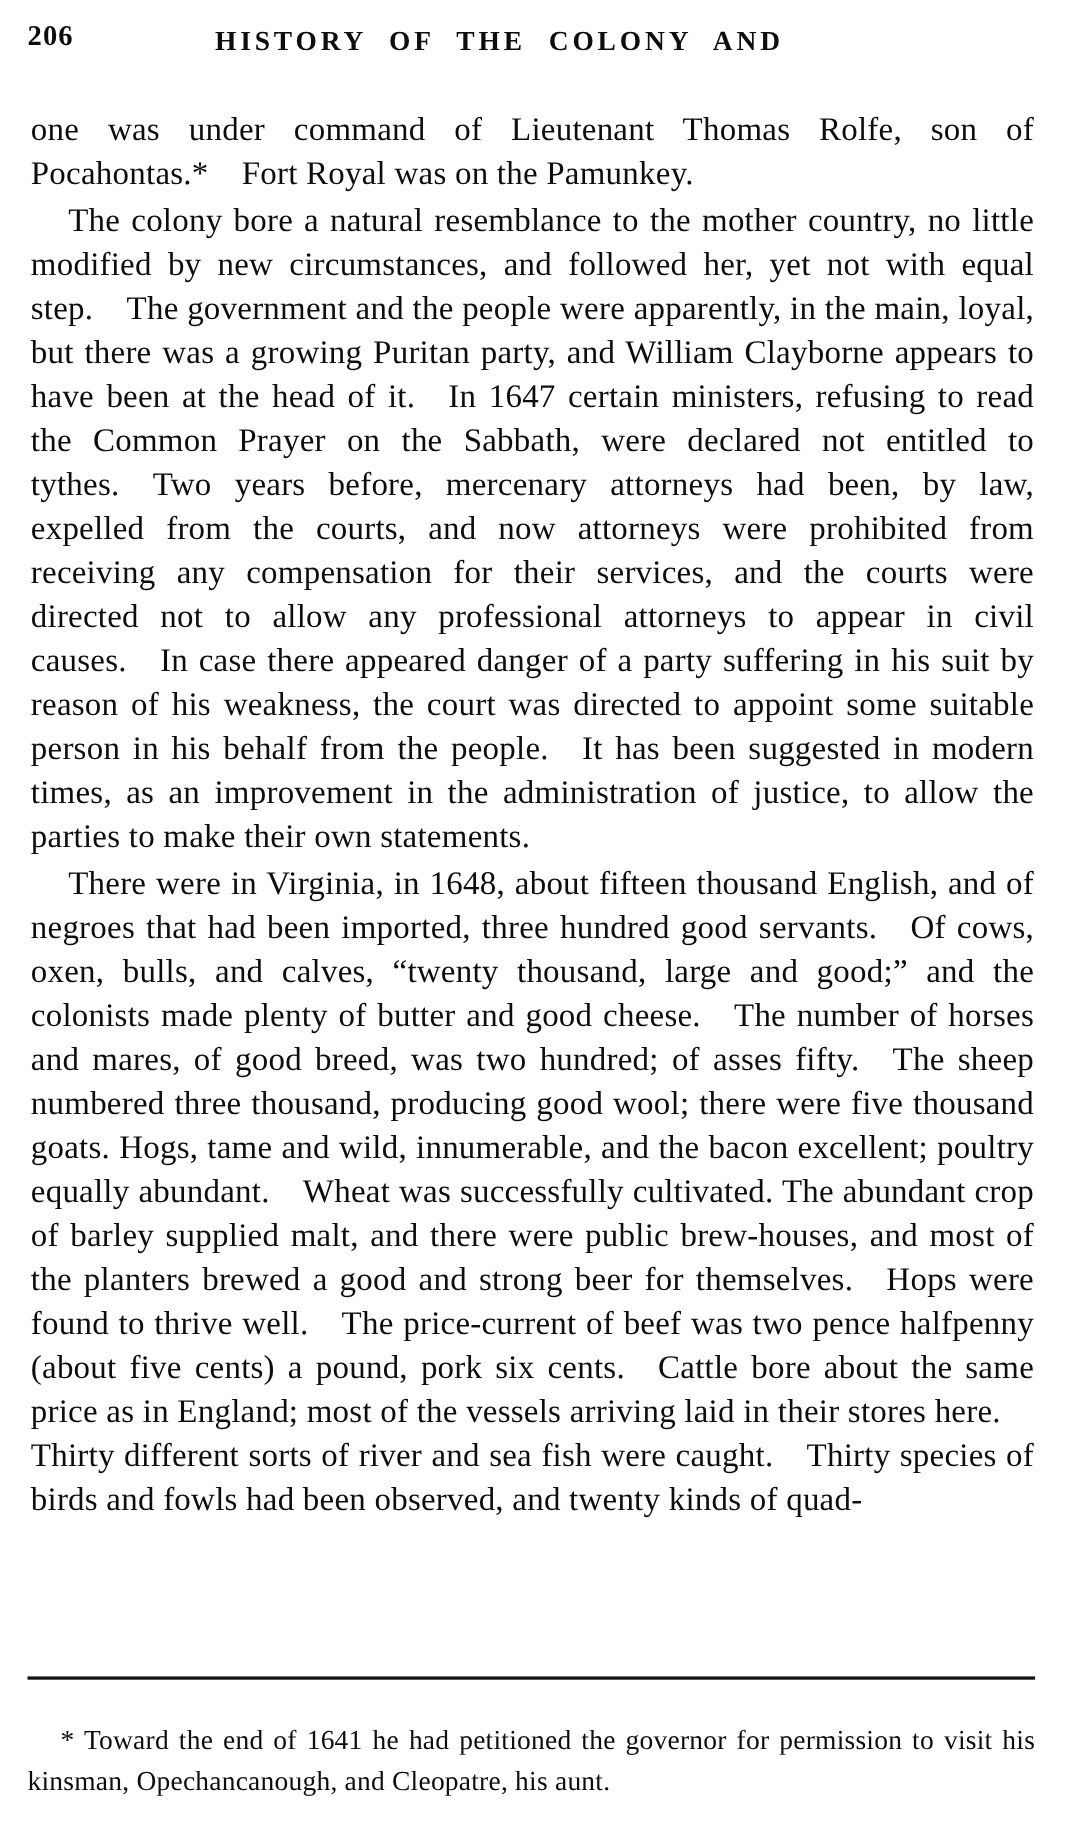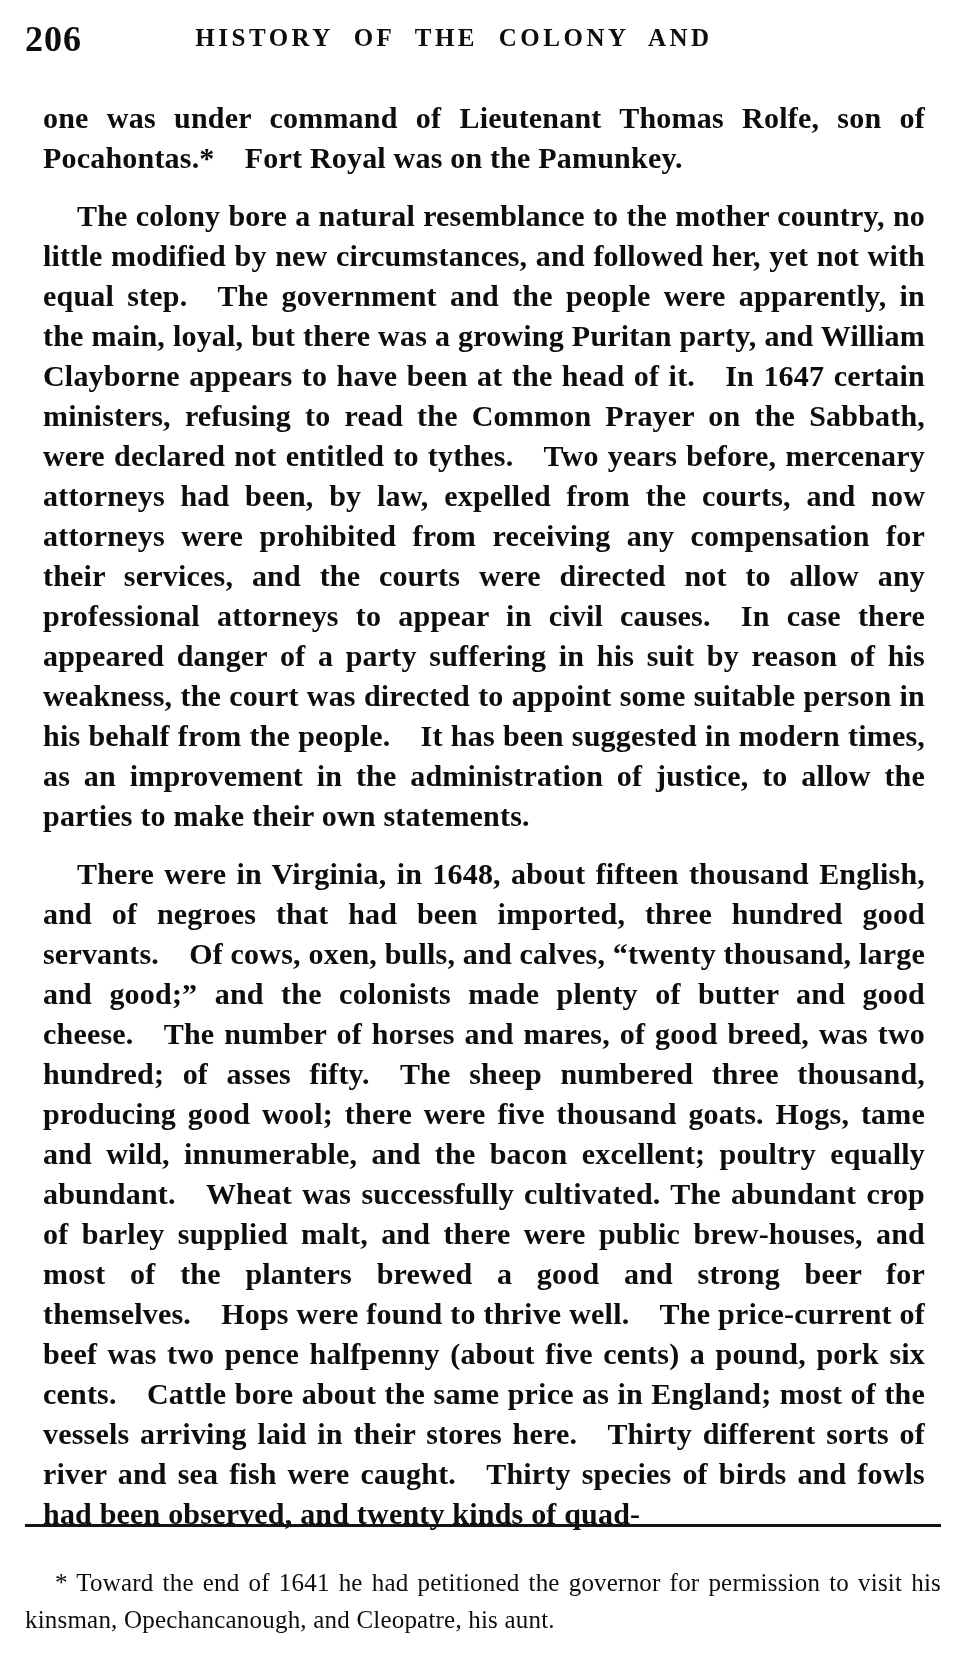--- a/index.html
+++ b/index.html
@@ -24,21 +24,21 @@
   }
   
   .running-head {
     position: relative;
     height: 48px;
   }
   .page-number {
     position: absolute;
     left: 0;
     top: 2px;
-    font-size: 36px;
+    font-size: 26px;
     font-weight: 700;
     letter-spacing: 1px;
   }
   .running-title {
     position: absolute;
     left: 0;
     right: 60px;
     top: 8px;
     text-align: center;
     font-size: 25px;
@@ -49,22 +49,21 @@
   }
   
   .body-text {
     margin-top: 34px;
     font-size: 30px;
     line-height: 40px;
     text-align: justify;
     letter-spacing: 0.2px;
   }
   .body-text p {
-    margin: 18px;
-    font-weight: bold;
+    margin: 3px;
   }
   .body-text p.indent {
     text-indent: 34px;
   }
   
   .footnote-area {
     position: absolute;
     left: 25px;
     right: 30px;
     top: 1524px;

